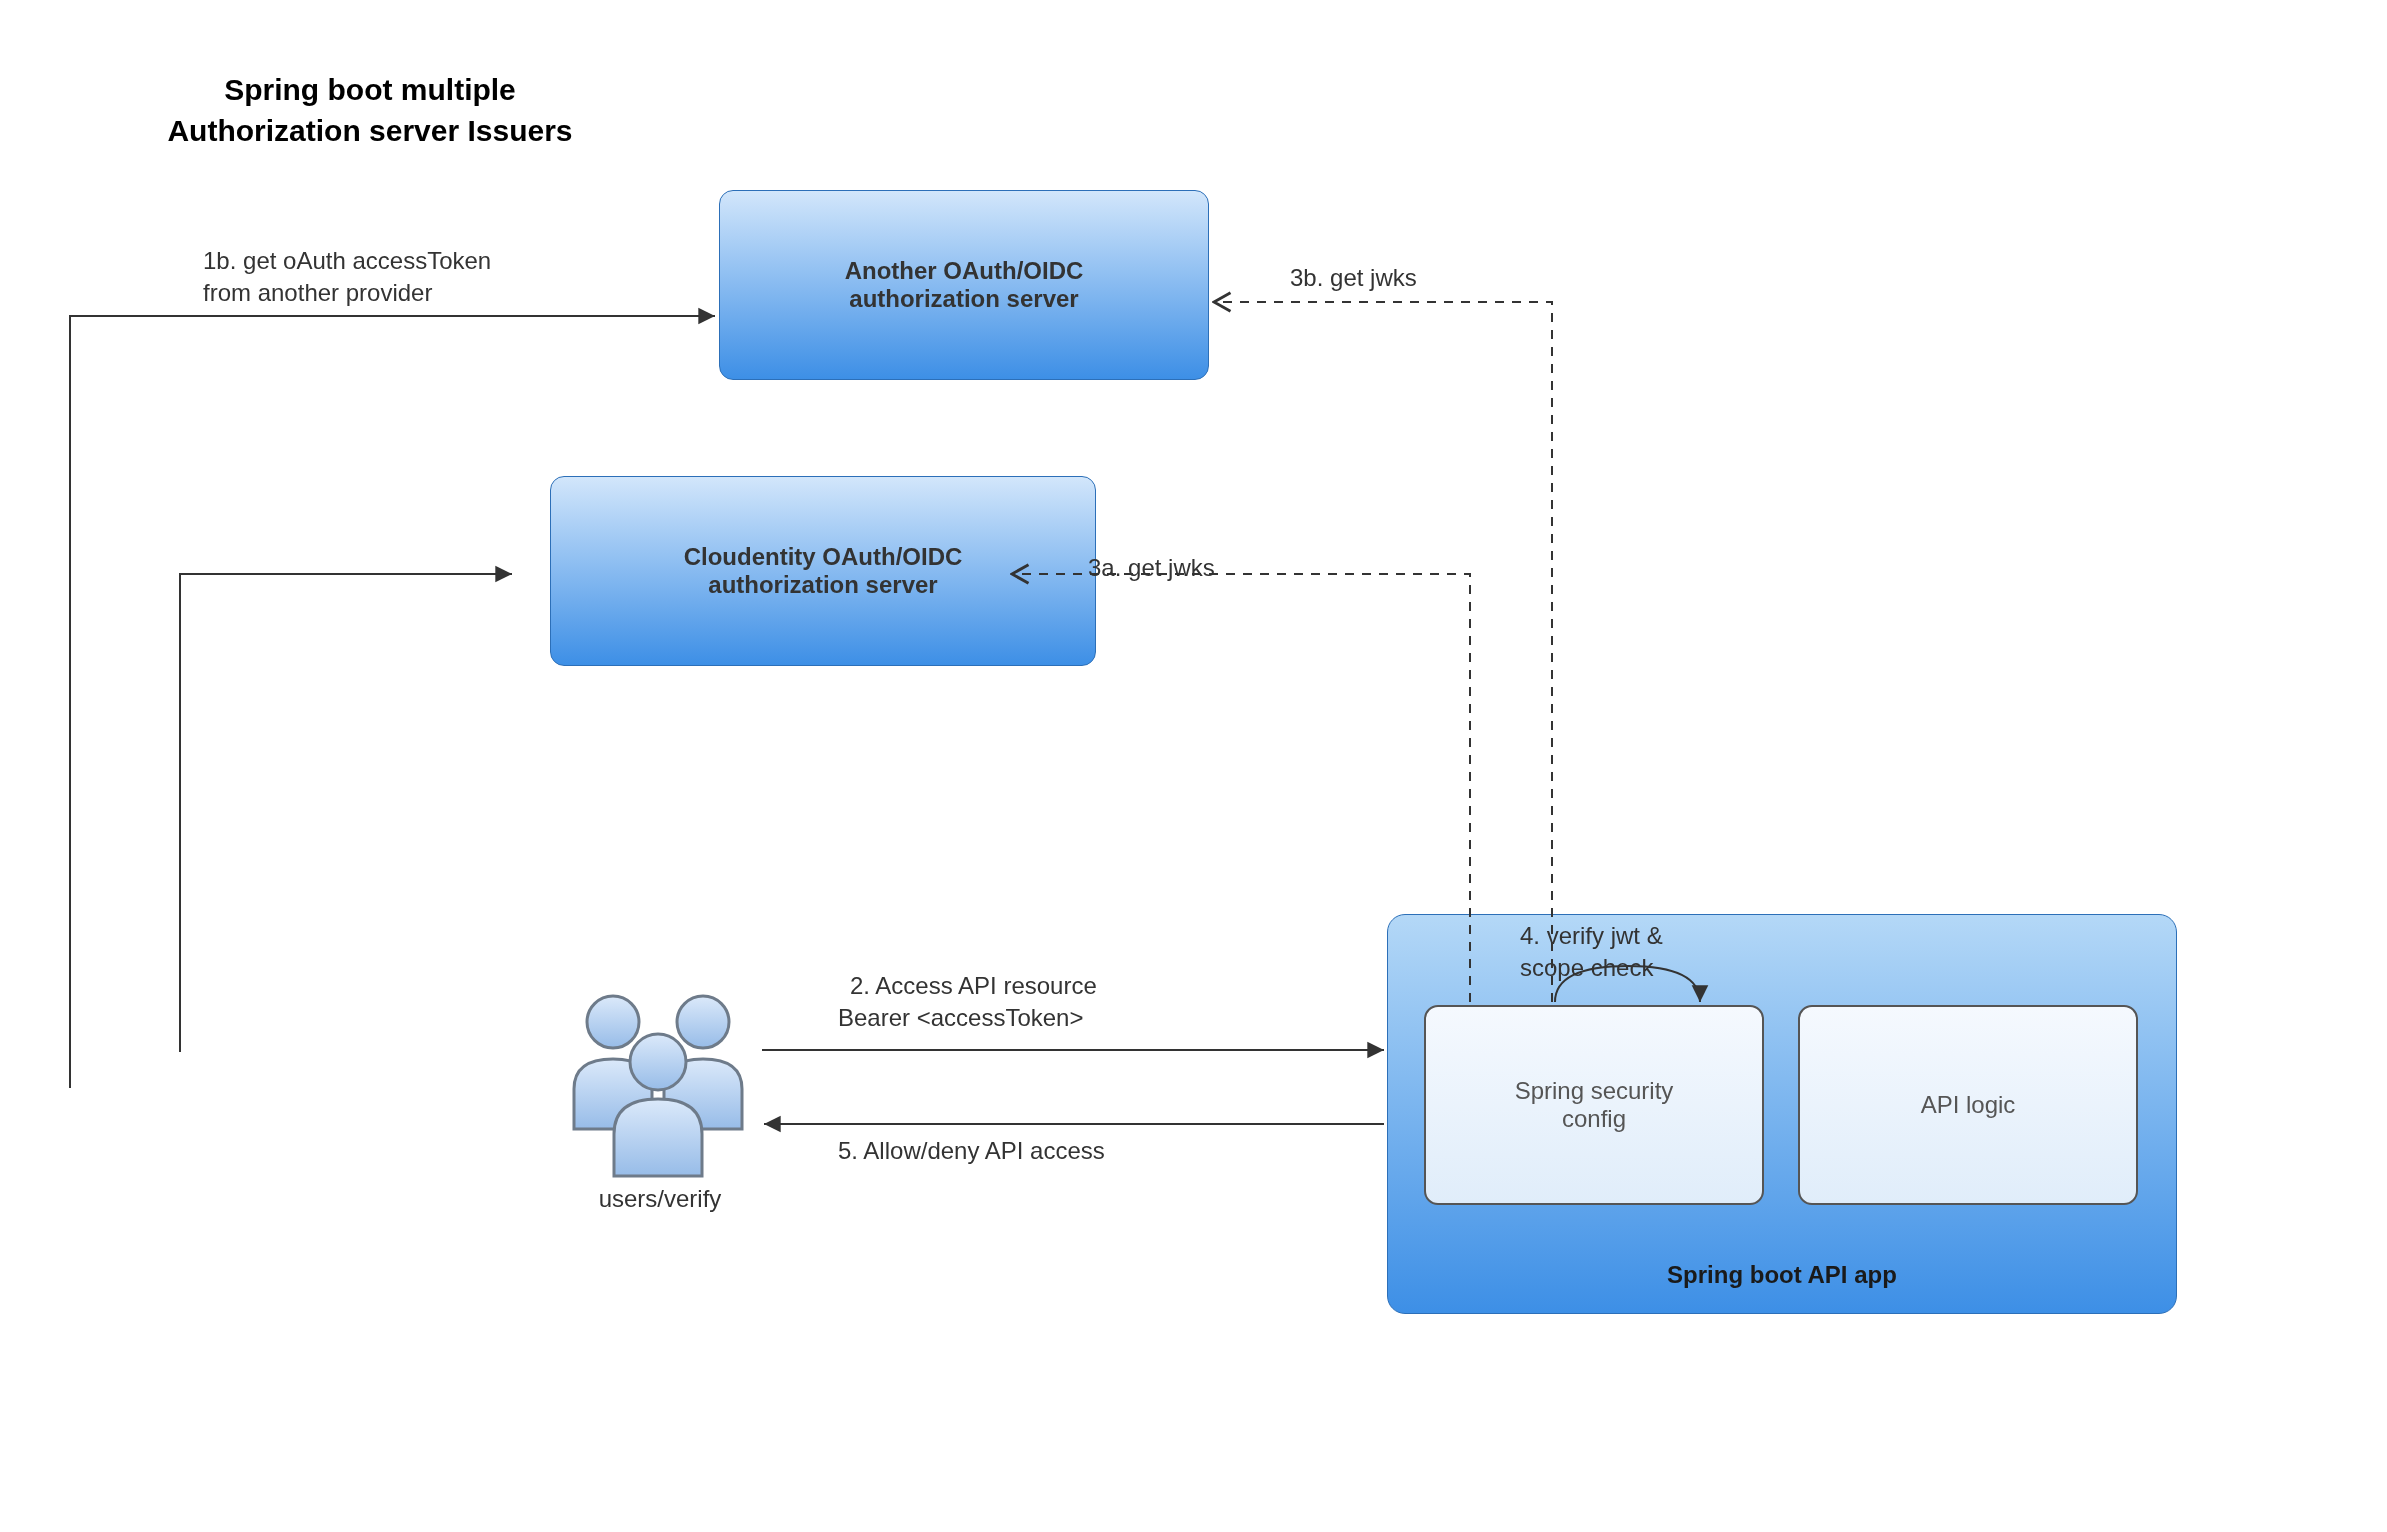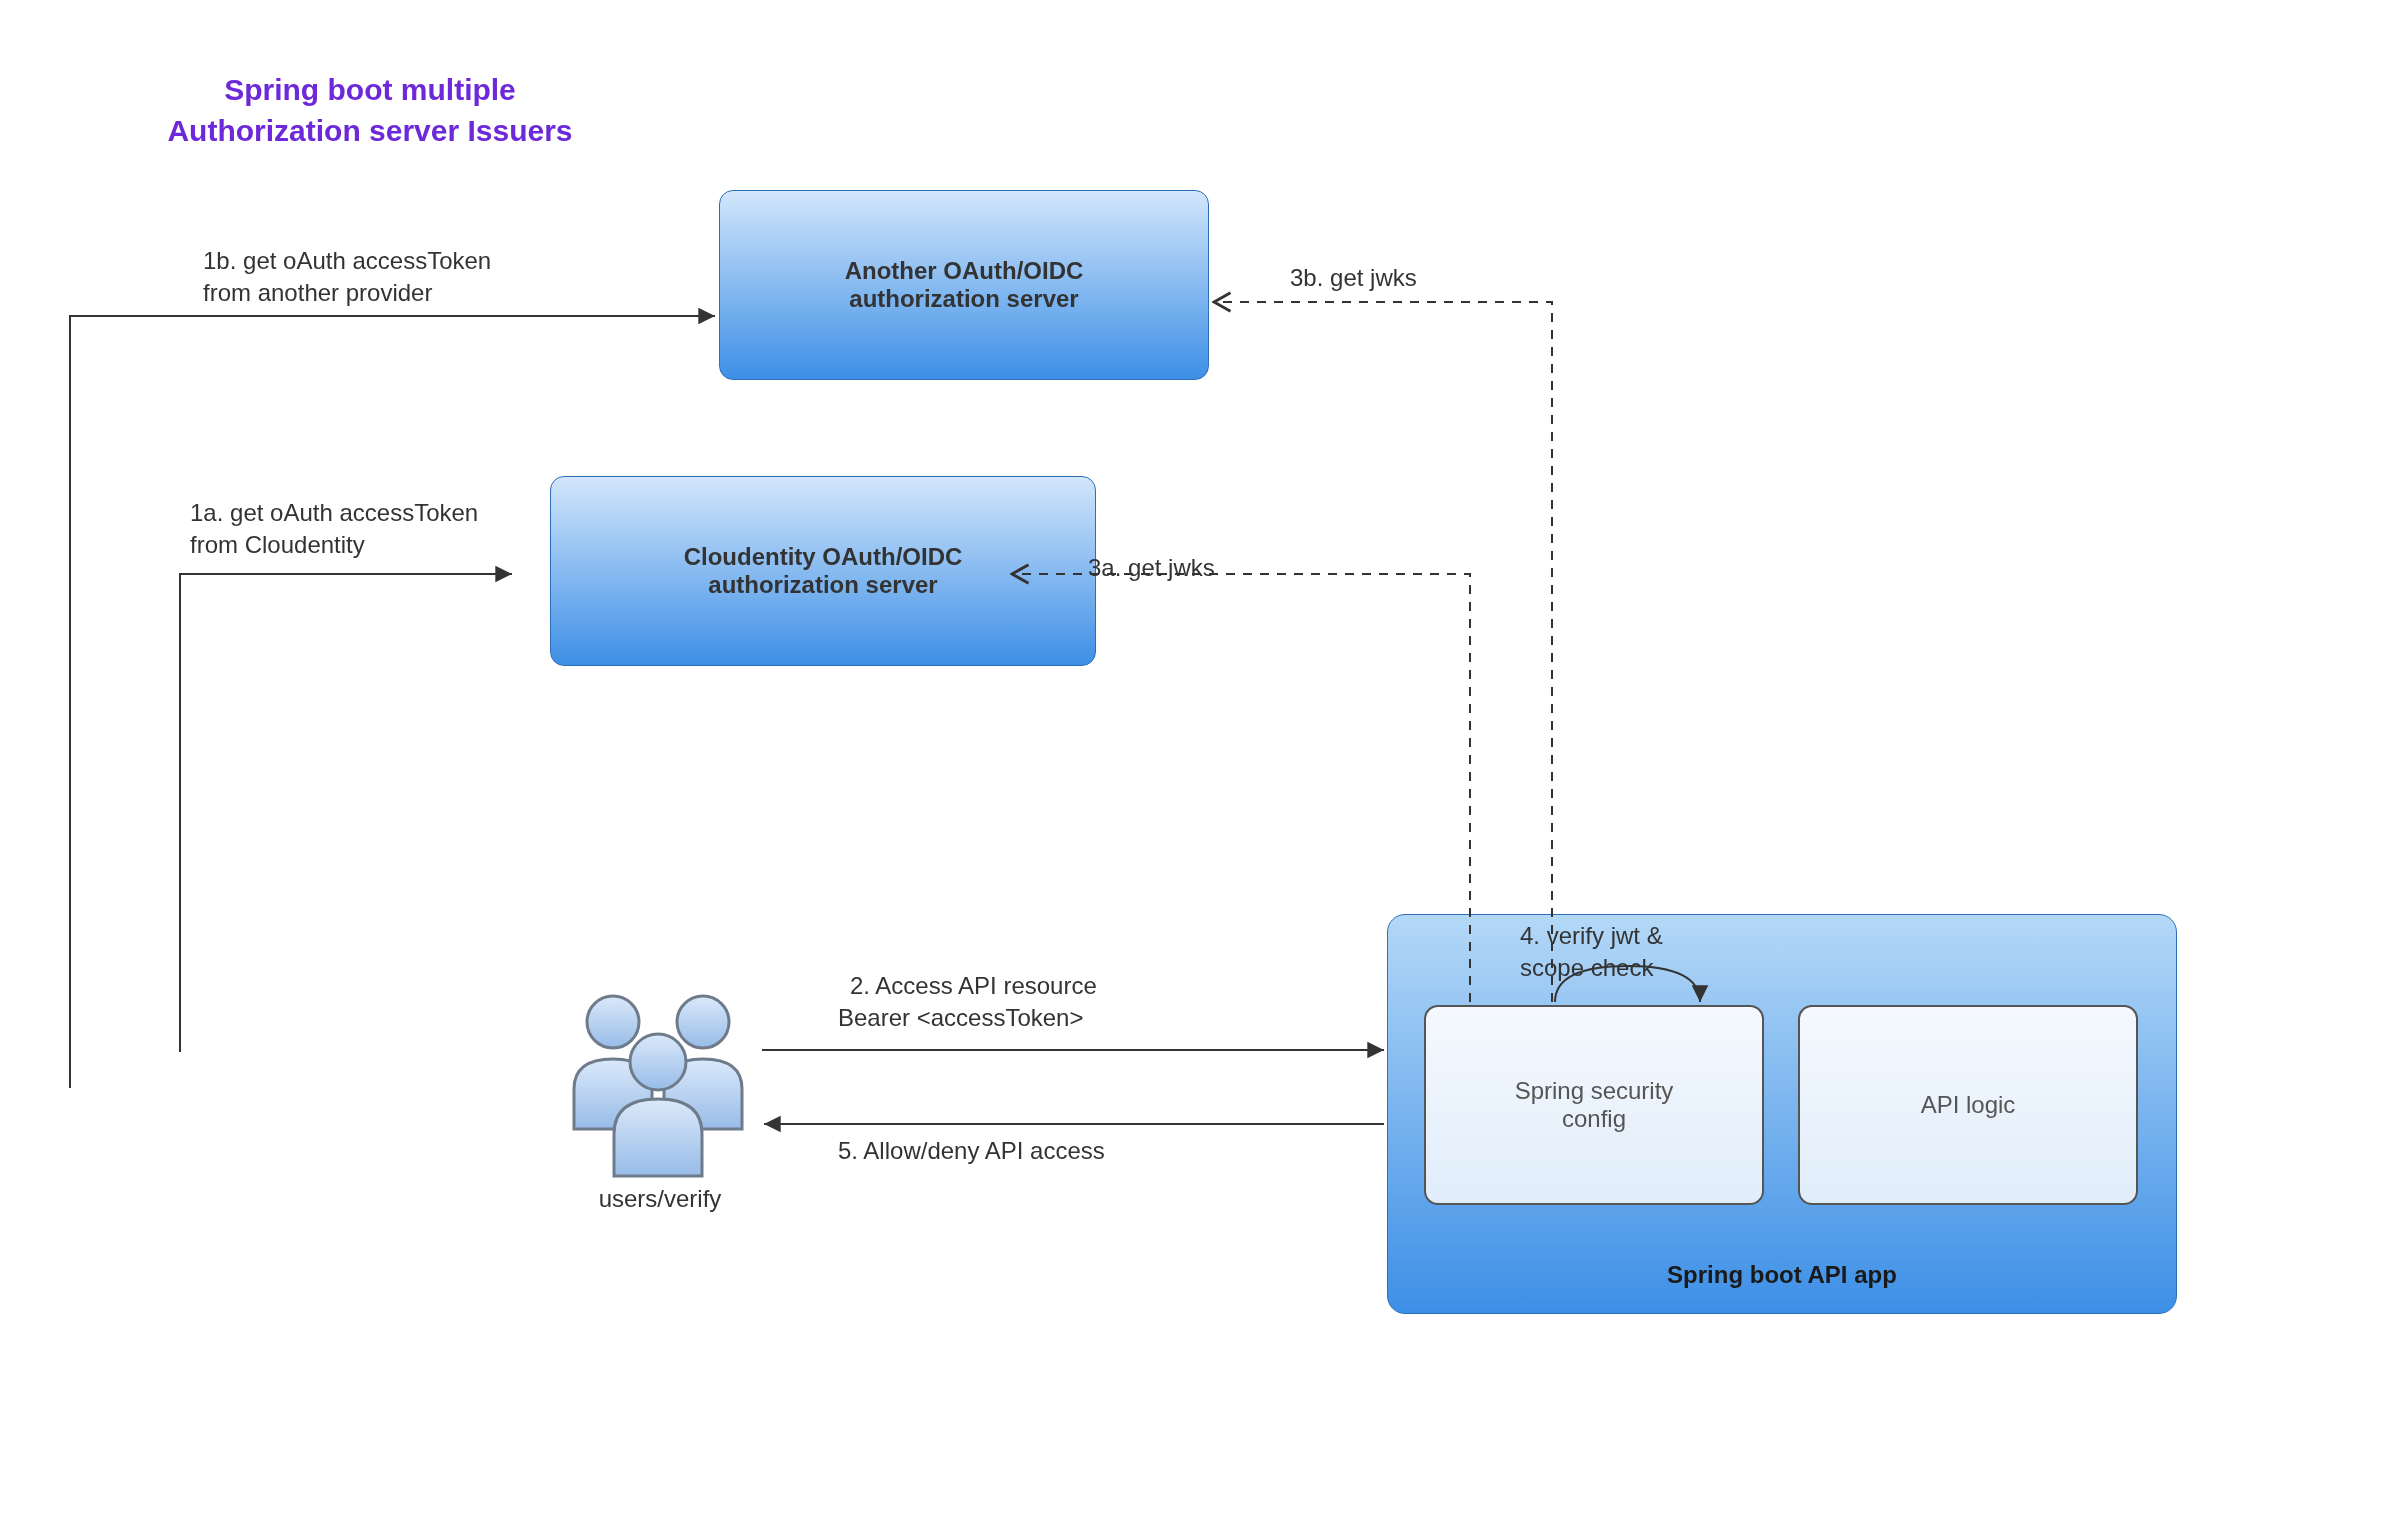--- a/index.html
+++ b/index.html
@@ -14,21 +14,21 @@
   .canvas {
     position: absolute;
     top: 0; left: 0;
     width: 2387px;
     height: 1532px;
   }
   .title {
     position: absolute;
     font-weight: bold;
     font-size: 30px;
-    color: #6d28d9;
+    color: #000000;
     text-align: center;
     line-height: 1.35;
   }
   .box {
     position: absolute;
     border-radius: 14px;
     display: flex;
     align-items: center;
     justify-content: center;
     text-align: center;
@@ -136,24 +136,20 @@
     <path d="M 56 192 L 56 150 Q 56 115 100 115 Q 144 115 144 150 L 144 192 Z" fill="url(#ug)" stroke="#6e7b8a" stroke-width="3"></path>
   </svg>
   <div class="actor-label" style="left:560px; top:1185px; width:200px;">
     <span>users/verify</span>
   </div>
 
   <div class="label" style="left:203px; top:245px;">
     <span style="white-space:pre-line;">1b. get oAuth accessToken
 from another provider</span>
   </div>
-  <div class="label" style="left:190px; top:497px;">
-    <span style="white-space:pre-line;">1a. get oAuth accessToken
-from Cloudentity</span>
-  </div>
   <div class="label" style="left:838px; top:970px;">
     <span style="white-space:pre-line;margin-left:12px;">2. Access API resource
 Bearer &lt;accessToken&gt;</span>
   </div>
   <div class="label" style="left:1088px; top:552px;">
     <span>3a. get jwks</span>
   </div>
   <div class="label" style="left:1290px; top:262px;">
     <span>3b. get jwks</span>
   </div>

